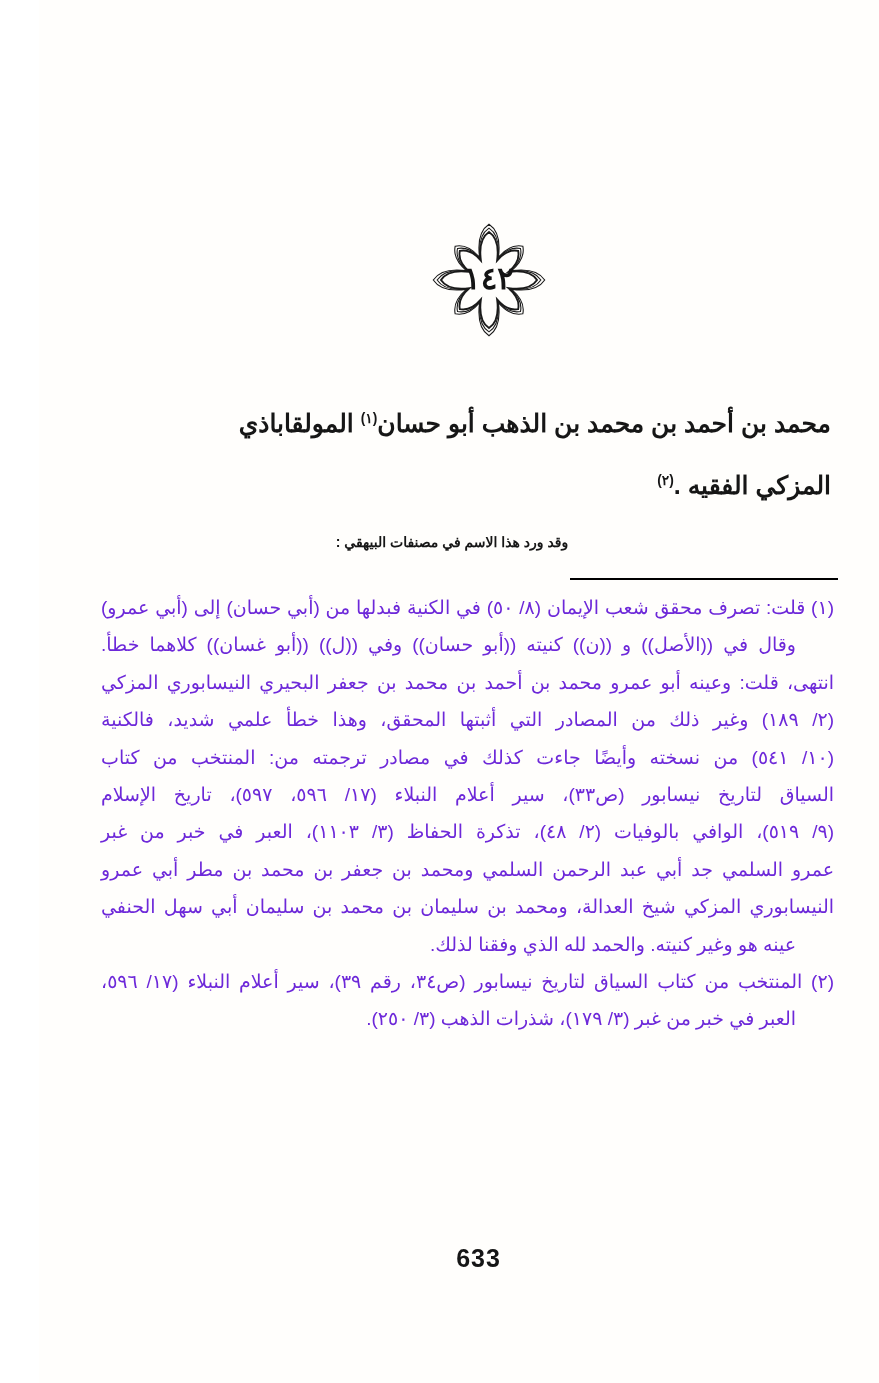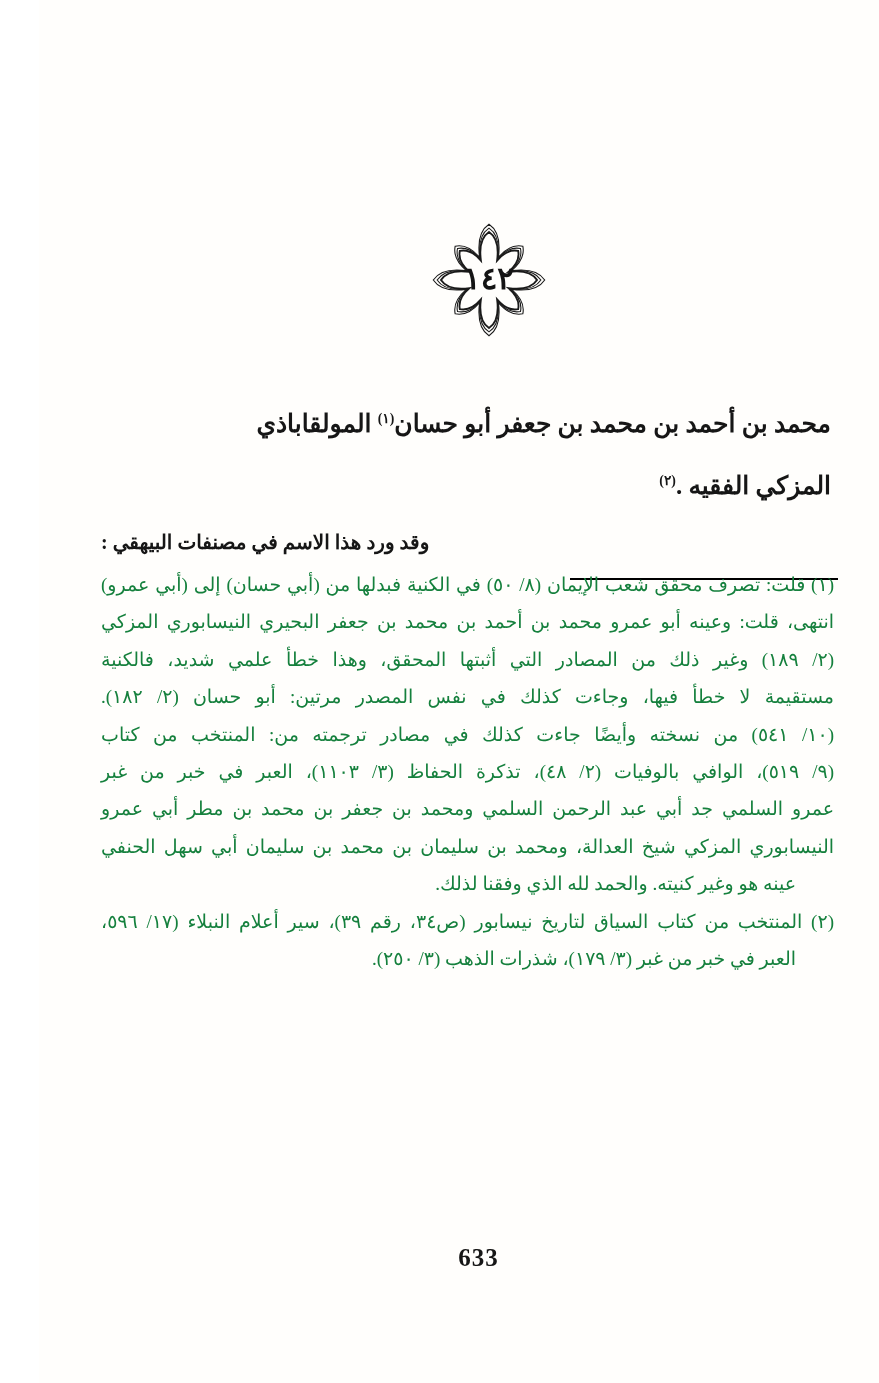--- a/index.html
+++ b/index.html
@@ -2,21 +2,21 @@
 <html lang="ar" dir="rtl"><head>
 <meta charset="utf-8">
 <style>
   html,body{margin:0;padding:0;background:#ffffff;}
   .page{
     position:relative;
     width:840px;height:1383px;
     background:#fffefc;
     color:#161616;
     direction:rtl;
-    font-family:Liberation Serif, serif;
+    font-family:Liberation Sans, sans-serif;
     overflow:hidden;
   }
   
   .ornament{
     position:absolute;top:221px;left:391px;width:118px;height:118px;
   }
   .ornament svg{display:block;width:118px;height:118px;}
   .ornament-number{
     position:absolute;top:0;left:0;width:118px;height:118px;
     display:flex;align-items:center;justify-content:center;
@@ -26,32 +26,32 @@
   
   .heading{
     position:absolute;top:390px;right:48px;left:62px;
     font-size:25px;font-weight:bold;line-height:57px;
     text-align:right;
   }
   .heading sup{font-size:0.55em;vertical-align:super;font-weight:bold;}
   
   .intro{
     position:absolute;top:522px;right:48px;left:62px;
-    font-size:20px;font-weight:bold;line-height:40px;
-    text-align:left;padding-right:28px;box-sizing:border-box;
+    font-size:14px;font-weight:bold;line-height:40px;
+    text-align:center;padding-right:28px;box-sizing:border-box;
   }
   
   .footnote-rule{
     position:absolute;top:578px;right:41px;width:268px;height:2px;
     background:#000;
   }
   
   .footnotes{
-    position:absolute;top:566px;right:45px;left:62px;
-    font-size:19px;line-height:37.4px;color:#15803d;
+    position:absolute;top:589px;right:45px;left:62px;
+    font-size:19px;line-height:37.4px;color:#6d28d9;
   }
   .fline{
     text-align:justify;text-align-last:justify;
     direction:rtl;
   }
   .fline.indent{padding-right:38px;}
   .fline.last{text-align-last:right;}
   
   .page-number{
     position:absolute;top:1244px;left:0;width:879px;
@@ -67,36 +67,37 @@
   <div class="ornament">
     <svg viewBox="-70 -70 140 140" aria-hidden="true">
         <path d="M -9.6 -23.1 Q -13.0 -48.5 0.0 -57.0 Q 13.0 -48.5 9.6 -23.1 Q 21.6 -37.3 34.6 -34.6 Q 37.3 -21.6 23.1 -9.6 Q 48.5 -13.0 57.0 -0.0 Q 48.5 13.0 23.1 9.6 Q 37.3 21.6 34.6 34.6 Q 21.6 37.3 9.6 23.1 Q 13.0 48.5 0.0 57.0 Q -13.0 48.5 -9.6 23.1 Q -21.6 37.3 -34.6 34.6 Q -37.3 21.6 -23.1 9.6 Q -48.5 13.0 -57.0 0.0 Q -48.5 -13.0 -23.1 -9.6 Q -37.3 -21.6 -34.6 -34.6 Q -21.6 -37.3 -9.6 -23.1 Z" fill="none" stroke="#1a1a1a" stroke-width="2.20" transform="scale(1)"></path>
         <path d="M -9.6 -23.1 Q -13.0 -48.5 0.0 -57.0 Q 13.0 -48.5 9.6 -23.1 Q 21.6 -37.3 34.6 -34.6 Q 37.3 -21.6 23.1 -9.6 Q 48.5 -13.0 57.0 -0.0 Q 48.5 13.0 23.1 9.6 Q 37.3 21.6 34.6 34.6 Q 21.6 37.3 9.6 23.1 Q 13.0 48.5 0.0 57.0 Q -13.0 48.5 -9.6 23.1 Q -21.6 37.3 -34.6 34.6 Q -37.3 21.6 -23.1 9.6 Q -48.5 13.0 -57.0 0.0 Q -48.5 -13.0 -23.1 -9.6 Q -37.3 -21.6 -34.6 -34.6 Q -21.6 -37.3 -9.6 -23.1 Z" fill="none" stroke="#1a1a1a" stroke-width="1.20" transform="scale(1.08)"></path>
         <path d="M -9.6 -23.1 Q -13.0 -48.5 0.0 -57.0 Q 13.0 -48.5 9.6 -23.1 Q 21.6 -37.3 34.6 -34.6 Q 37.3 -21.6 23.1 -9.6 Q 48.5 -13.0 57.0 -0.0 Q 48.5 13.0 23.1 9.6 Q 37.3 21.6 34.6 34.6 Q 21.6 37.3 9.6 23.1 Q 13.0 48.5 0.0 57.0 Q -13.0 48.5 -9.6 23.1 Q -21.6 37.3 -34.6 34.6 Q -37.3 21.6 -23.1 9.6 Q -48.5 13.0 -57.0 0.0 Q -48.5 -13.0 -23.1 -9.6 Q -37.3 -21.6 -34.6 -34.6 Q -21.6 -37.3 -9.6 -23.1 Z" fill="none" stroke="#1a1a1a" stroke-width="1.12" transform="scale(1.16)"></path>
       </svg>
     <div class="ornament-number">١٤٢</div>
   </div>
 
   <div class="heading">
-    <span>محمد بن أحمد بن محمد بن جعفر أبو حسان</span><sup>(١)</sup>
+    <span>محمد بن أحمد بن محمد بن الذهب أبو حسان</span><sup>(١)</sup>
     <span>المولقاباذي</span><br>
     <span>المزكي الفقيه .</span><sup>(٢)</sup>
   </div>
 
   <div class="intro">وقد ورد هذا الاسم في مصنفات البيهقي :</div>
 
   <div class="footnote-rule"></div>
 
   <div class="footnotes">
     <div>
       <div class="fline">(١) قلت: تصرف محقق شعب الإيمان (٨/ ٥٠) في الكنية فبدلها من (أبي حسان) إلى (أبي عمرو)</div>
+      <div class="fline indent">وقال في ((الأصل)) و ((ن)) كنيته ((أبو حسان)) وفي ((ل)) ((أبو غسان)) كلاهما خطأ.</div>
       <div class="fline">انتهى، قلت: وعينه أبو عمرو محمد بن أحمد بن محمد بن جعفر البحيري النيسابوري المزكي</div>
       <div class="fline">(٢/ ١٨٩) وغير ذلك من المصادر التي أثبتها المحقق، وهذا خطأ علمي شديد، فالكنية</div>
-      <div class="fline">مستقيمة لا خطأ فيها، وجاءت كذلك في نفس المصدر مرتين: أبو حسان (٢/ ١٨٢).</div>
       <div class="fline">(١٠/ ٥٤١) من نسخته وأيضًا جاءت كذلك في مصادر ترجمته من: المنتخب من كتاب</div>
+      <div class="fline">السياق لتاريخ نيسابور (ص٣٣)، سير أعلام النبلاء (١٧/ ٥٩٦، ٥٩٧)، تاريخ الإسلام</div>
       <div class="fline">(٩/ ٥١٩)، الوافي بالوفيات (٢/ ٤٨)، تذكرة الحفاظ (٣/ ١١٠٣)، العبر في خبر من غبر</div>
       <div class="fline">عمرو السلمي جد أبي عبد الرحمن السلمي ومحمد بن جعفر بن محمد بن مطر أبي عمرو</div>
       <div class="fline">النيسابوري المزكي شيخ العدالة، ومحمد بن سليمان بن محمد بن سليمان أبي سهل الحنفي</div>
       <div class="fline indent last">عينه هو وغير كنيته. والحمد لله الذي وفقنا لذلك.</div>
     </div>
     <div>
       <div class="fline">(٢) المنتخب من كتاب السياق لتاريخ نيسابور (ص٣٤، رقم ٣٩)، سير أعلام النبلاء (١٧/ ٥٩٦،</div>
       <div class="fline indent last">العبر في خبر من غبر (٣/ ١٧٩)، شذرات الذهب (٣/ ٢٥٠).</div>
     </div>
   </div>

